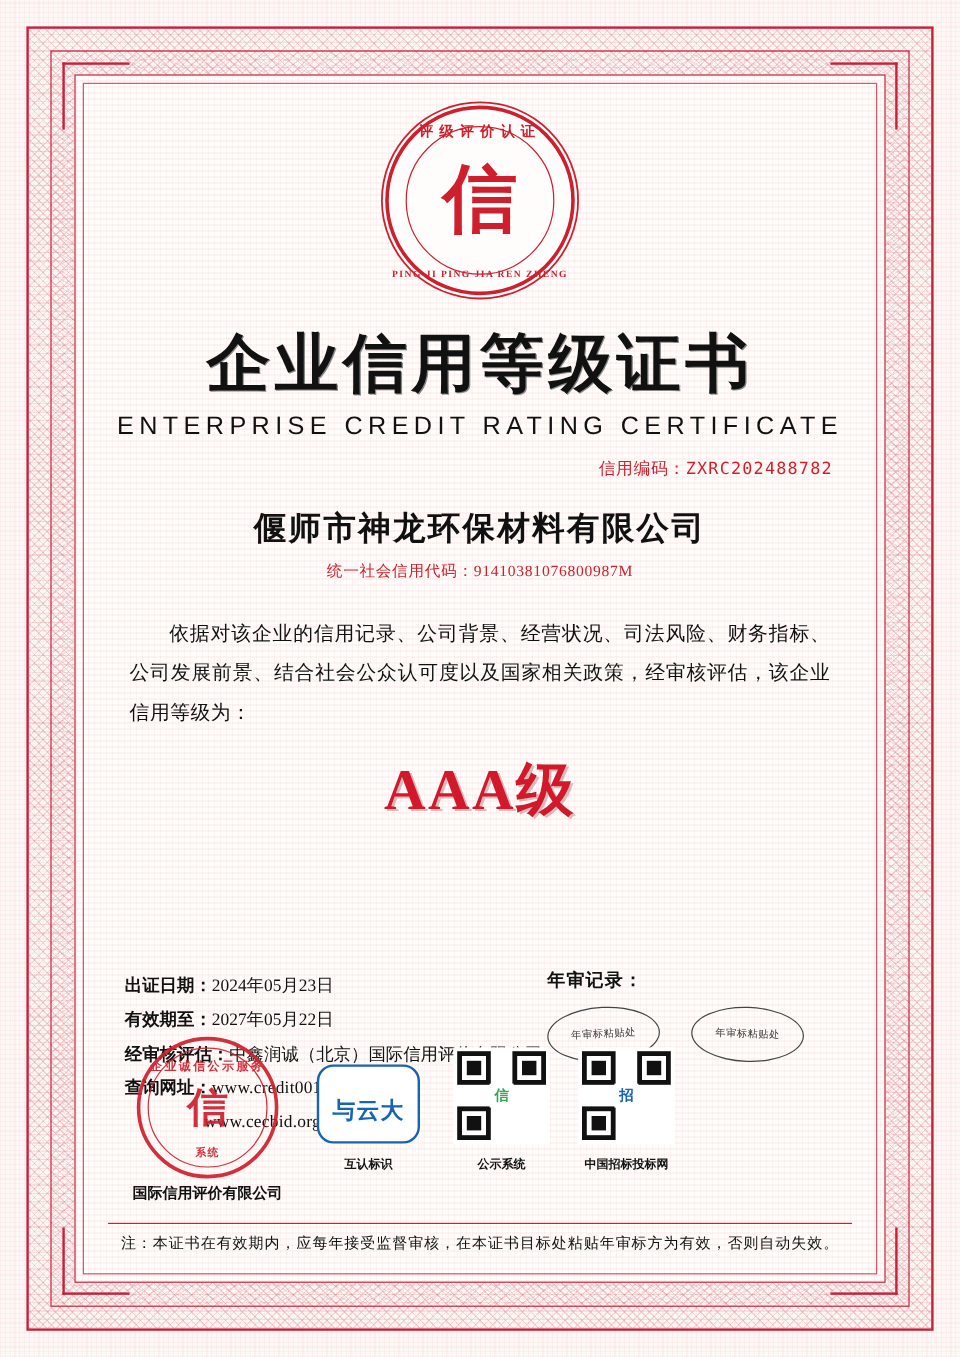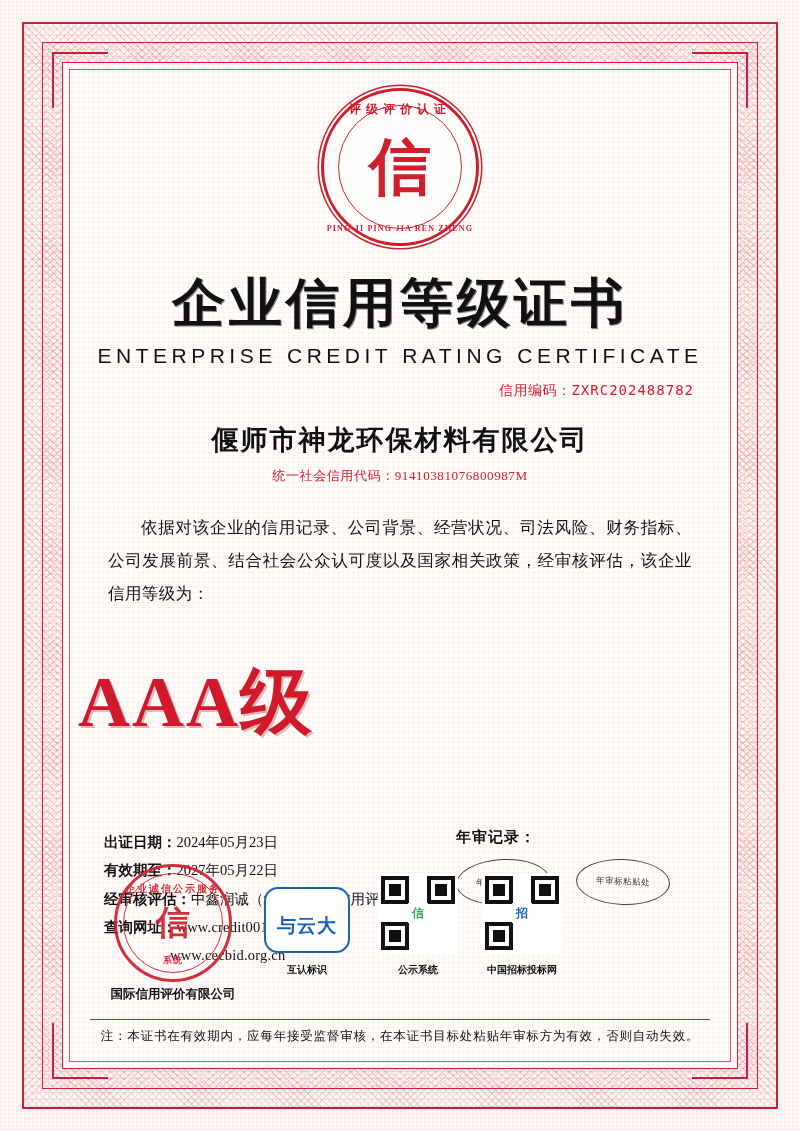--- a/index.html
+++ b/index.html
@@ -177,33 +177,34 @@
     margin: 26px 30px 0 30px;
     font-size: 16.5px;
     line-height: 2.0;
     color: #111;
     text-align: justify;
     text-indent: 2em;
     letter-spacing: 0.4px;
   }
 
   .grade {
-    margin-top: 44px;
-    font-size: 72px;
+    text-align: center;
+    margin-top: 16px;
+    font-size: 48px;
     font-weight: bold;
     color: #d2182b;
     letter-spacing: 2px;
     font-family: "Liberation Serif", "DejaVu Serif", serif;
     text-shadow: 2px 2px 0 rgba(120,0,10,0.25);
   }
 
   
   .details {
     display: flex;
-    margin-top: 78px;
+    margin-top: 118px;
     padding-left: 26px;
   }
   .details-left {
     width: 330px;
     font-size: 14.5px;
     line-height: 1.95;
     color: #111;
   }
   .details-left .row { white-space: nowrap; }
   .details-left .label { font-weight: bold; }

